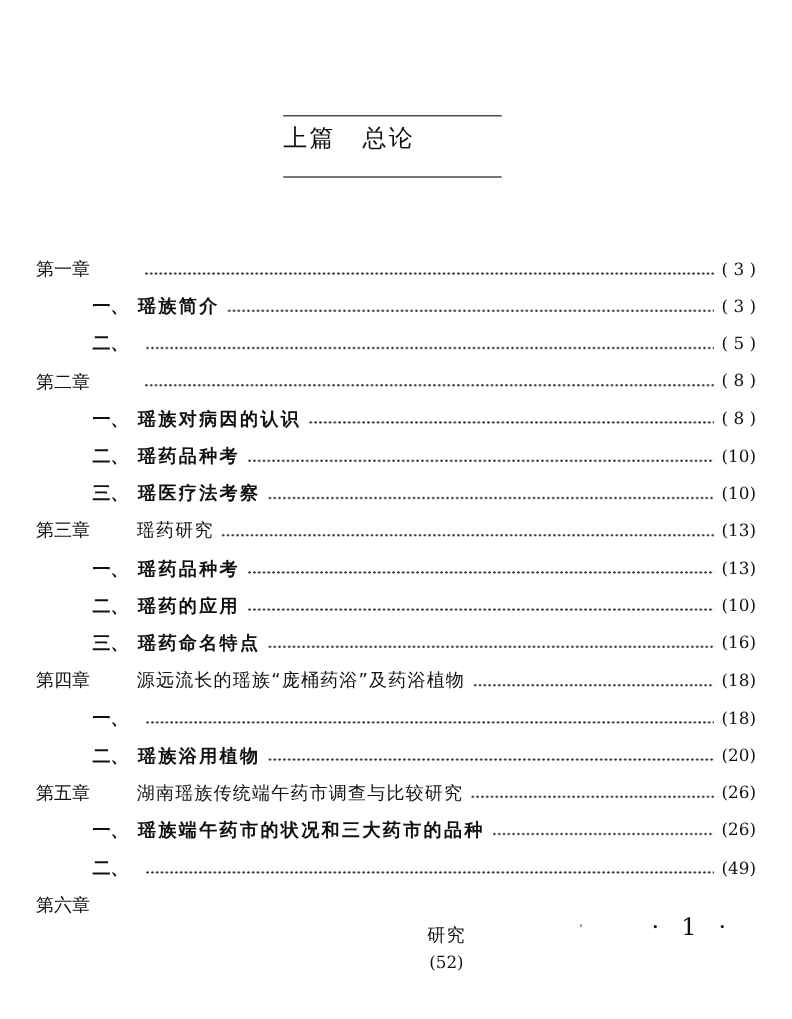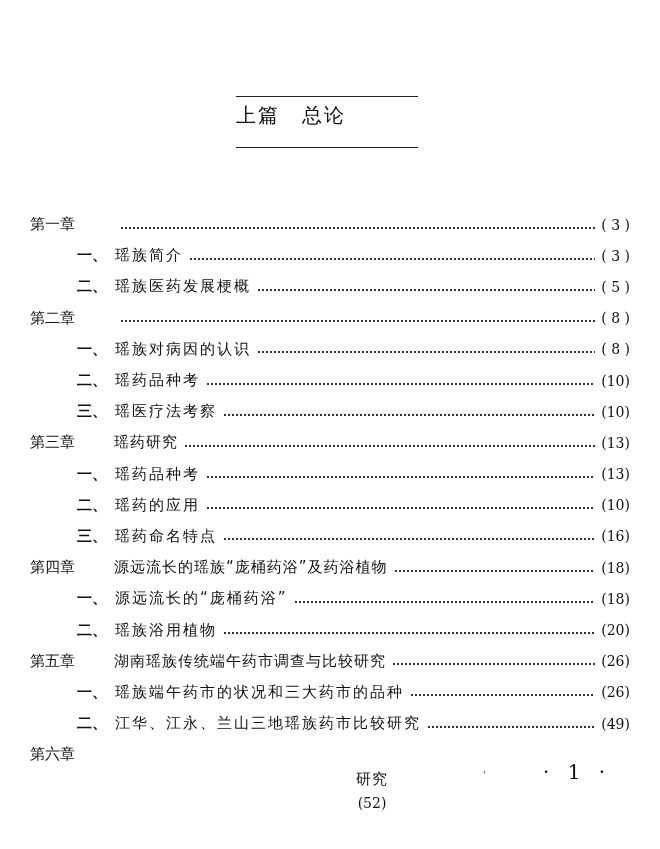--- a/index.html
+++ b/index.html
@@ -19,21 +19,21 @@
   .toc { position: absolute; left: 30px; top: 173px; width: 600px; margin-top: 36px; }
   .row {
     position: relative; height: 31.2px; display: flex; align-items: center;
     font-size: 15px; font-family: "DejaVu Sans", sans-serif;
   }
   .row .label-num { flex: 0 0 auto; font-weight: normal; }
   .row.chapter .label-num { width: 84px; }
   .row.section { padding-left: 47px; }
   .row.section .label-num { width: 38px; font-weight: bold; }
   .row .label-text { flex: 0 0 auto; white-space: nowrap; }
-  .row.section .label-text { font-weight: normal; letter-spacing: 2px; }
+  .row.section .label-text { font-weight: bold; letter-spacing: 2px; }
   .row.chapter .label-text { letter-spacing: 1px; }
   .row .leader {
     flex: 1 1 auto; margin: 0 6px; height: 2px; align-self: center;
     margin-top: 6px;
     background-image: radial-gradient(circle, #333 0.9px, transparent 1.1px);
     background-size: 4px 2px; background-repeat: repeat-x;
   }
   .row .page { flex: 0 0 auto; font-family: "DejaVu Serif", serif; font-size: 14px; }
   .row.cont { padding-left: 84px; flex-direction: column; }
   .footer {
@@ -58,21 +58,20 @@
     <span class="page">( 3 )</span>
   </div>
   <div class="row section">
     <span class="label-num">一、</span>
     <span class="label-text">瑶族简介</span>
     <span class="leader"></span>
     <span class="page">( 3 )</span>
   </div>
   <div class="row section">
     <span class="label-num">二、</span>
-    <span class="label-text">瑶族医药发展梗概</span>
     <span class="leader"></span>
     <span class="page">( 5 )</span>
   </div>
   <div class="row chapter">
     <span class="label-num">第二章</span>
     <span class="leader"></span>
     <span class="page">( 8 )</span>
   </div>
   <div class="row section">
     <span class="label-num">一、</span>
@@ -117,21 +116,20 @@
     <span class="page">(16)</span>
   </div>
   <div class="row chapter">
     <span class="label-num">第四章</span>
     <span class="label-text">源远流长的瑶族“庞桶药浴”及药浴植物</span>
     <span class="leader"></span>
     <span class="page">(18)</span>
   </div>
   <div class="row section">
     <span class="label-num">一、</span>
-    <span class="label-text">源远流长的“庞桶药浴”</span>
     <span class="leader"></span>
     <span class="page">(18)</span>
   </div>
   <div class="row section">
     <span class="label-num">二、</span>
     <span class="label-text">瑶族浴用植物</span>
     <span class="leader"></span>
     <span class="page">(20)</span>
   </div>
   <div class="row chapter">
@@ -141,21 +139,20 @@
     <span class="page">(26)</span>
   </div>
   <div class="row section">
     <span class="label-num">一、</span>
     <span class="label-text">瑶族端午药市的状况和三大药市的品种</span>
     <span class="leader"></span>
     <span class="page">(26)</span>
   </div>
   <div class="row section">
     <span class="label-num">二、</span>
-    <span class="label-text">江华、江永、兰山三地瑶族药市比较研究</span>
     <span class="leader"></span>
     <span class="page">(49)</span>
   </div>
   <div class="row chapter">
     <span class="label-num">第六章</span>
   </div>
   <div class="row cont">
     <span class="label-text" style="letter-spacing:1px">研究</span>
     <span class="leader"></span>
     <span class="page">(52)</span>

